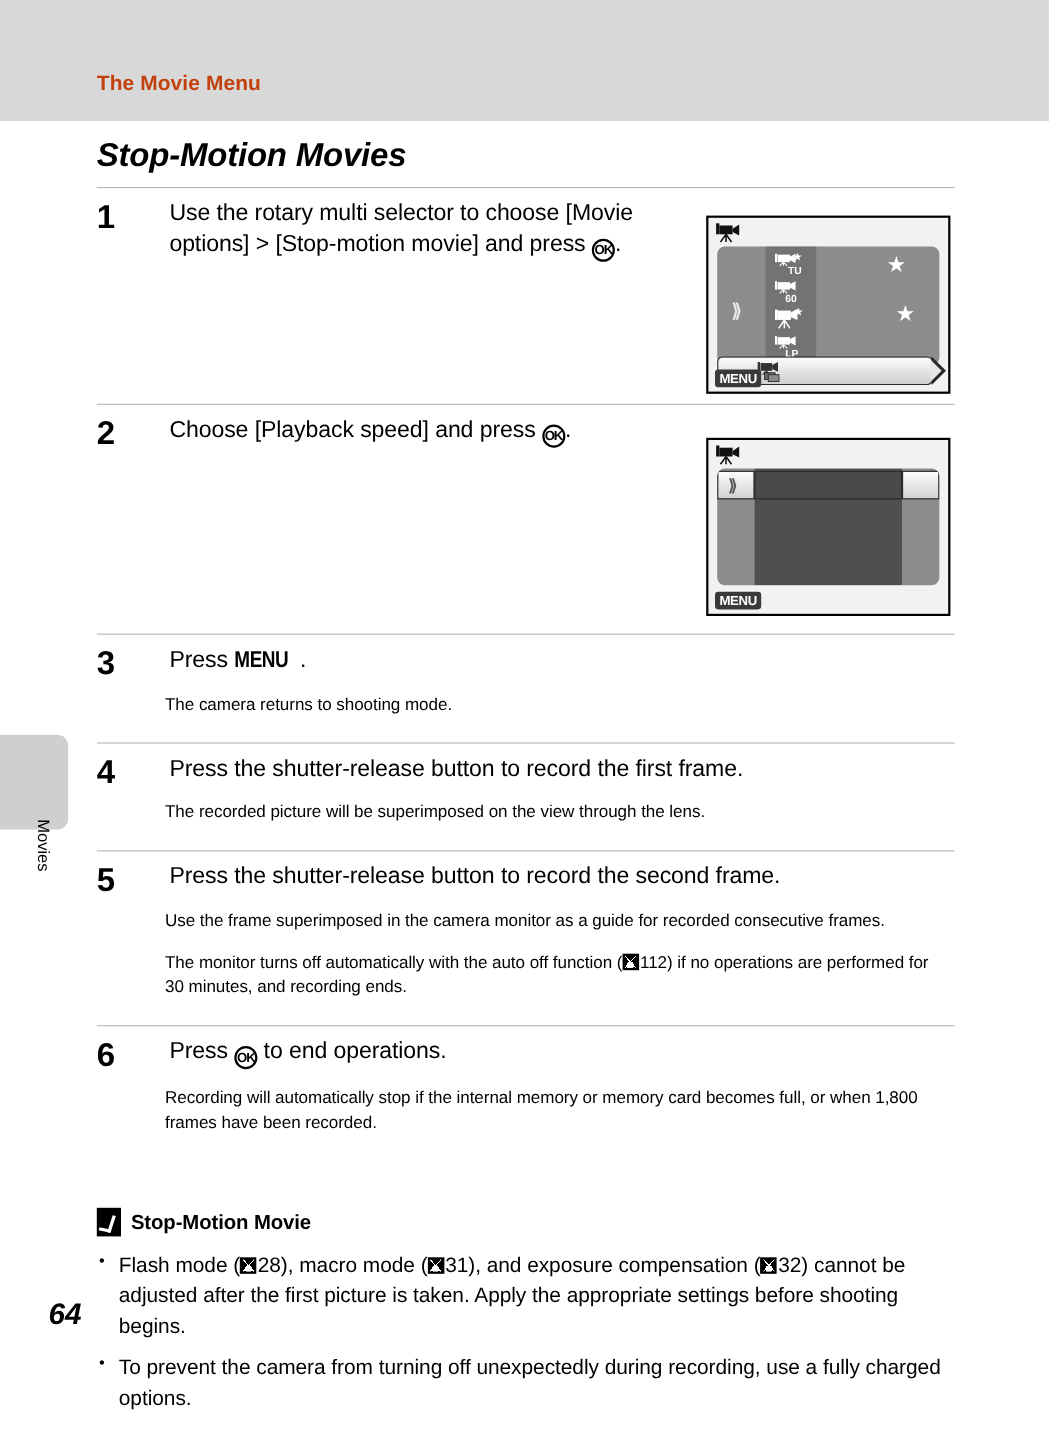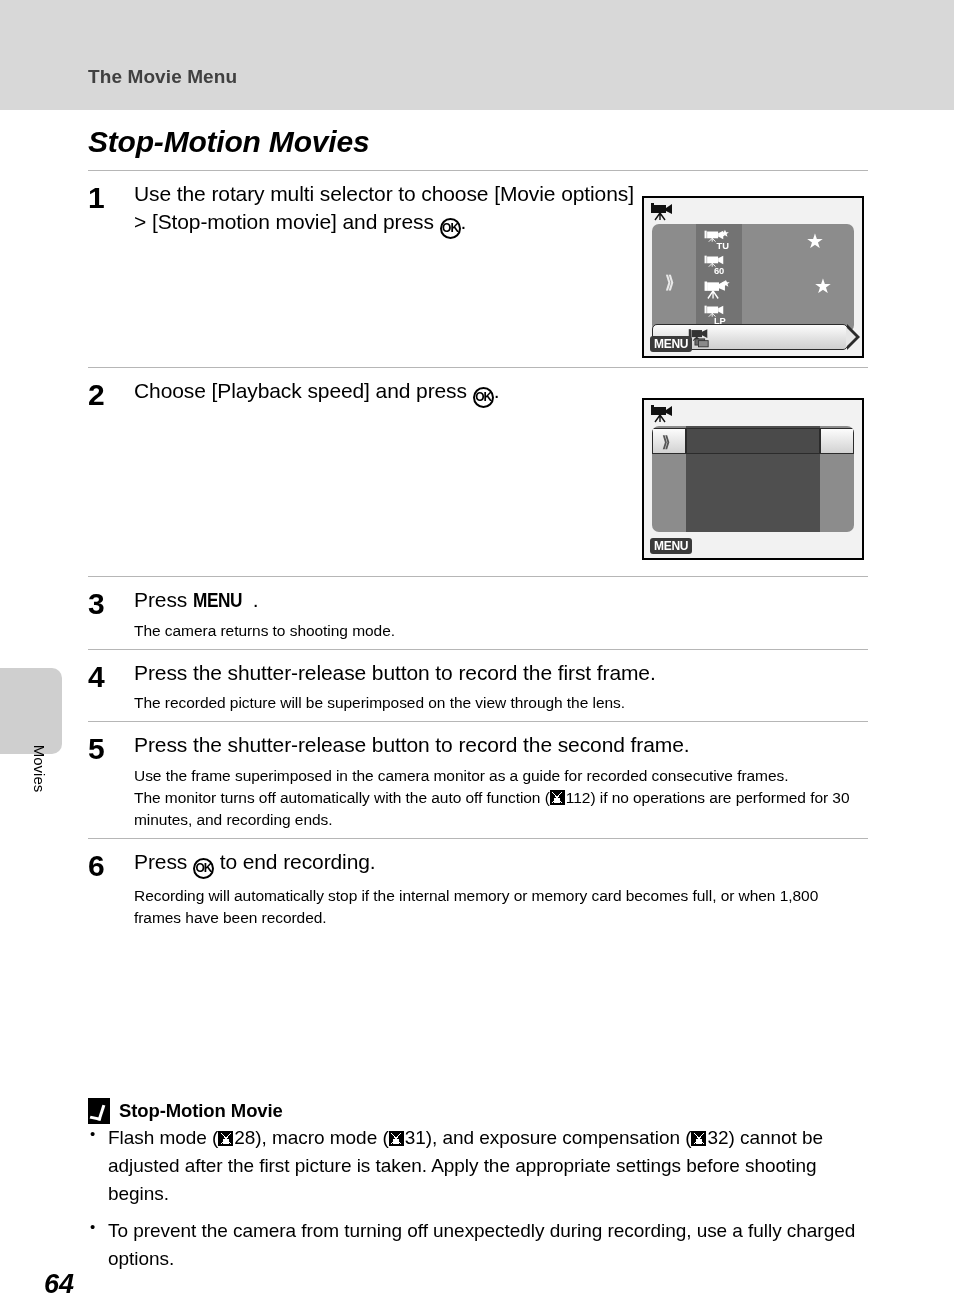--- a/index.html
+++ b/index.html
@@ -25,21 +25,21 @@
     height: 110px;
     background: #d8d8d8;
   }
   .header-title {
     position: absolute;
     left: 88px;
     top: 66px;
     font-size: 19px;
     font-weight: bold;
     letter-spacing: .1px;
-    color: #404040;
+    color: #c2410c;
     white-space: nowrap;
   }
 
   
   .side-tab {
     position: absolute;
     left: 0px;
     top: 668px;
     width: 62px;
     height: 86px;
@@ -97,28 +97,29 @@
     font-weight: bold;
     line-height: 1;
   }
   .step-body {
     margin-left: 46px;
   }
   .step-head {
     font-size: 21px;
     line-height: 1.32;
     letter-spacing: -.1px;
+    margin-left: 20px;
   }
   .step-sub {
     font-size: 15.5px;
     line-height: 1.42;
     margin-top: 6px;
     letter-spacing: -.05px;
   }
-  .step-sub p { margin: 0; }
+  .step-sub p { margin: 16px; }
 
   
   .step-body.narrow { width: 510px; }
 
   
   .ok-glyph {
     display: inline-block;
     width: 21px;
     height: 21px;
     border: 2.2px solid #000;
@@ -309,20 +310,21 @@
   .note {
     position: absolute;
     left: 88px;
     top: 1098px;
     width: 790px;
   }
   .note-head {
     display: flex;
     align-items: center;
     gap: 9px;
+    margin-bottom: 13px;
   }
   .note-icon {
     width: 22px;
     height: 26px;
     background: #000;
     position: relative;
     flex: none;
   }
   .note-icon::after {
     content: "";
@@ -352,21 +354,21 @@
     position: absolute;
     left: 2px;
     top: -1px;
     font-size: 15px;
   }
 
   
   .page-num {
     position: absolute;
     left: 44px;
-    top: 1269px;
+    top: 1180px;
     font-size: 27px;
     font-style: italic;
     font-weight: bold;
   }
 </style>
 </head>
 <body>
 
 <div class="header-band">
   <div class="header-title">The Movie Menu</div>
@@ -432,21 +434,21 @@
         <p><span>The monitor turns off automatically with the auto off function (</span><span class="ref-icon"></span><span>112</span><span>) if no operations are performed for 30 minutes, and recording ends.</span></p>
       </div>
     </div>
   </div>
 
   <div class="rule"></div>
 
   <div class="step">
     <div class="step-num">6</div>
     <div class="step-body">
-      <div class="step-head"><span>Press </span><span class="ok-glyph">OK</span><span> to end recording.</span></div>
+      <div class="step-head"><span>Press </span><span class="ok-glyph">OK</span><span> to end operations.</span></div>
       <div class="step-sub">
           <p>Recording will automatically stop if the internal memory or memory card becomes full, or when 1,800 frames have been recorded.</p>
         </div>
     </div>
   </div>
 
 </div>
 
 <div class="screen-wrap" style="left:642px; top:196px;">
   <div class="screen">

